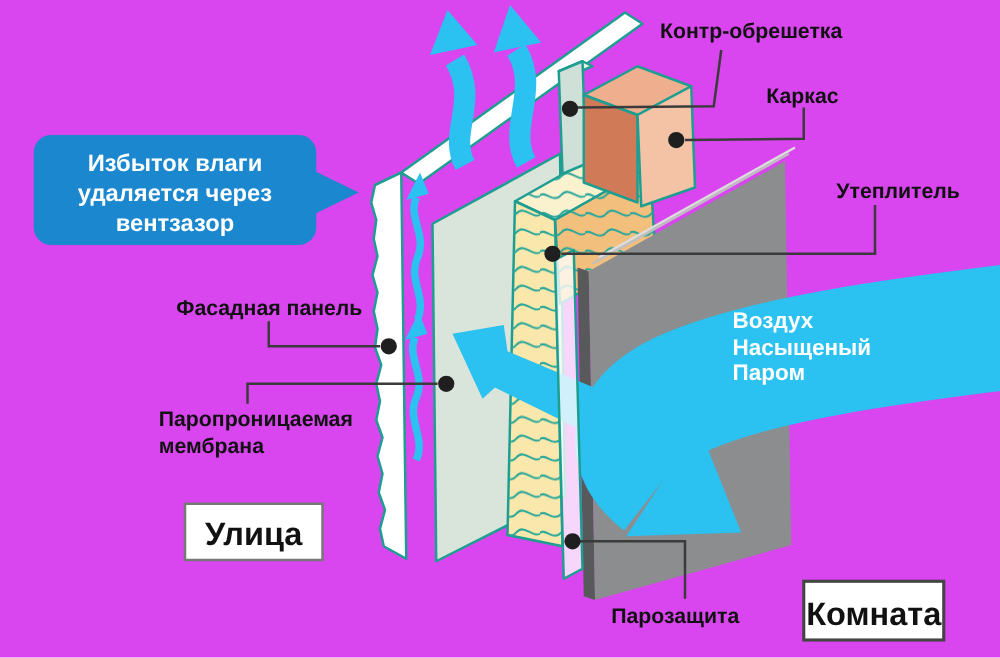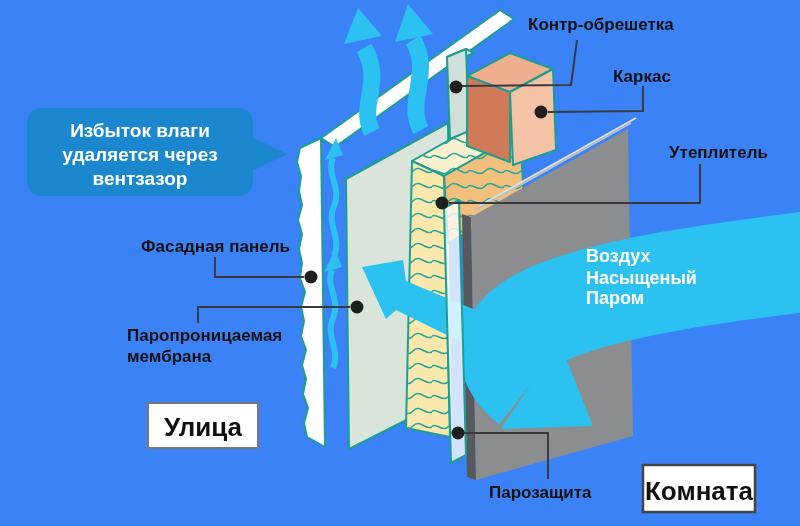--- a/index.html
+++ b/index.html
@@ -1,16 +1,16 @@
 <!DOCTYPE html>
 <html><head>
 <meta charset="utf-8">
 <style>
   html,body{margin:0;padding:0;background:#fff;}
-  .stage{position:relative;width:800px;height:526px;background:#3b82f6;overflow:hidden;
+  .stage{position:relative;width:800px;height:526px;background:#d946ef;overflow:hidden;
          font-family:"Liberation Sans",sans-serif;}
   svg{display:block;}
   .tl{stroke:#1D9E91;stroke-width:2;stroke-linejoin:round;}
   .cyan-stroke{stroke:#2BC1F0;fill:none;}
   .callout{stroke:#3B3B3B;stroke-width:2;fill:none;}
   .lbl{font:bold 17px "Liberation Sans",sans-serif;fill:#111;}
   .lbl-big{font:bold 26px "Liberation Sans",sans-serif;fill:#111;text-anchor:middle;}
   .lbl-white{font:bold 19px "Liberation Sans",sans-serif;fill:#fff;text-anchor:middle;}
   .lbl-air{font:bold 18px "Liberation Sans",sans-serif;fill:#fff;}
   .wool{stroke:#2AA79A;stroke-width:1.6;fill:none;}

